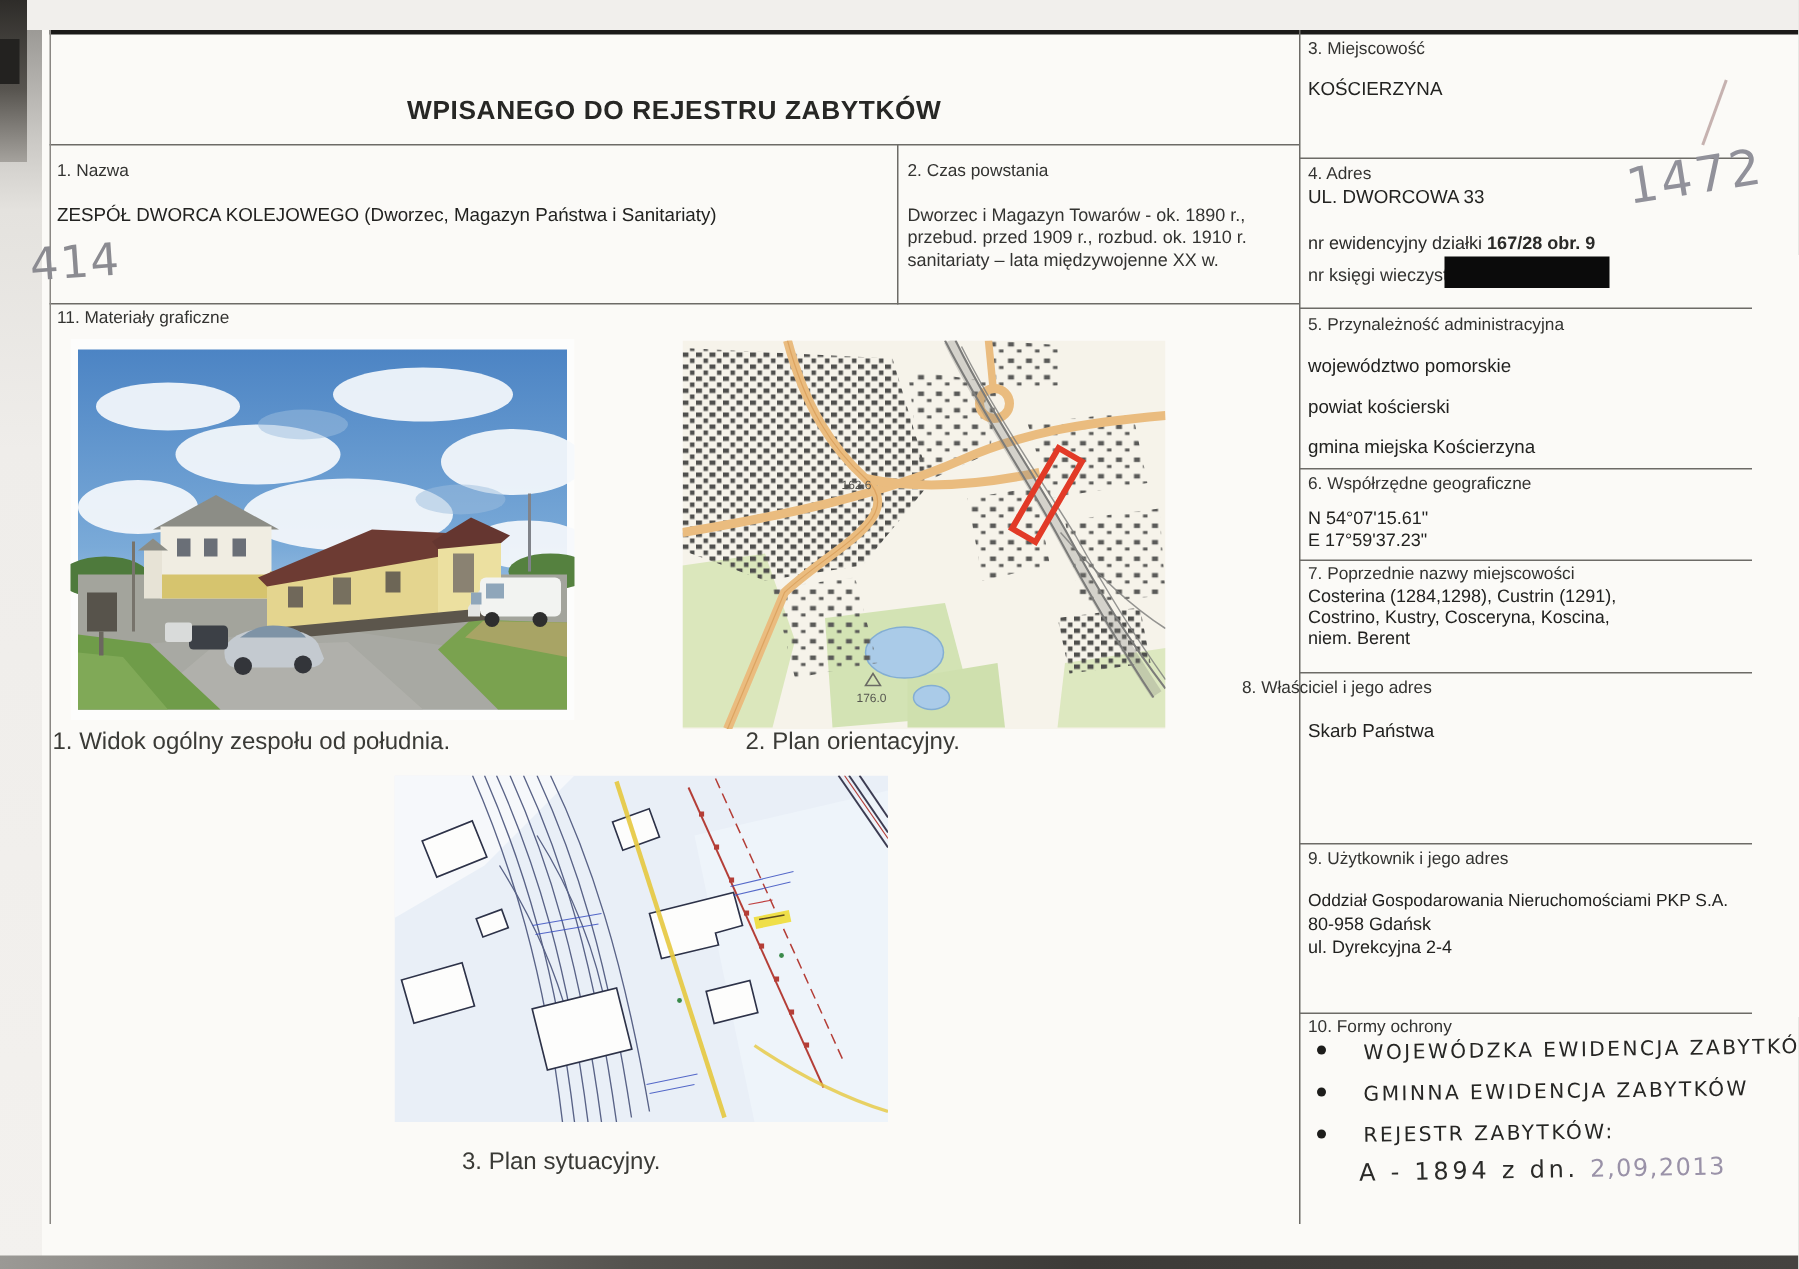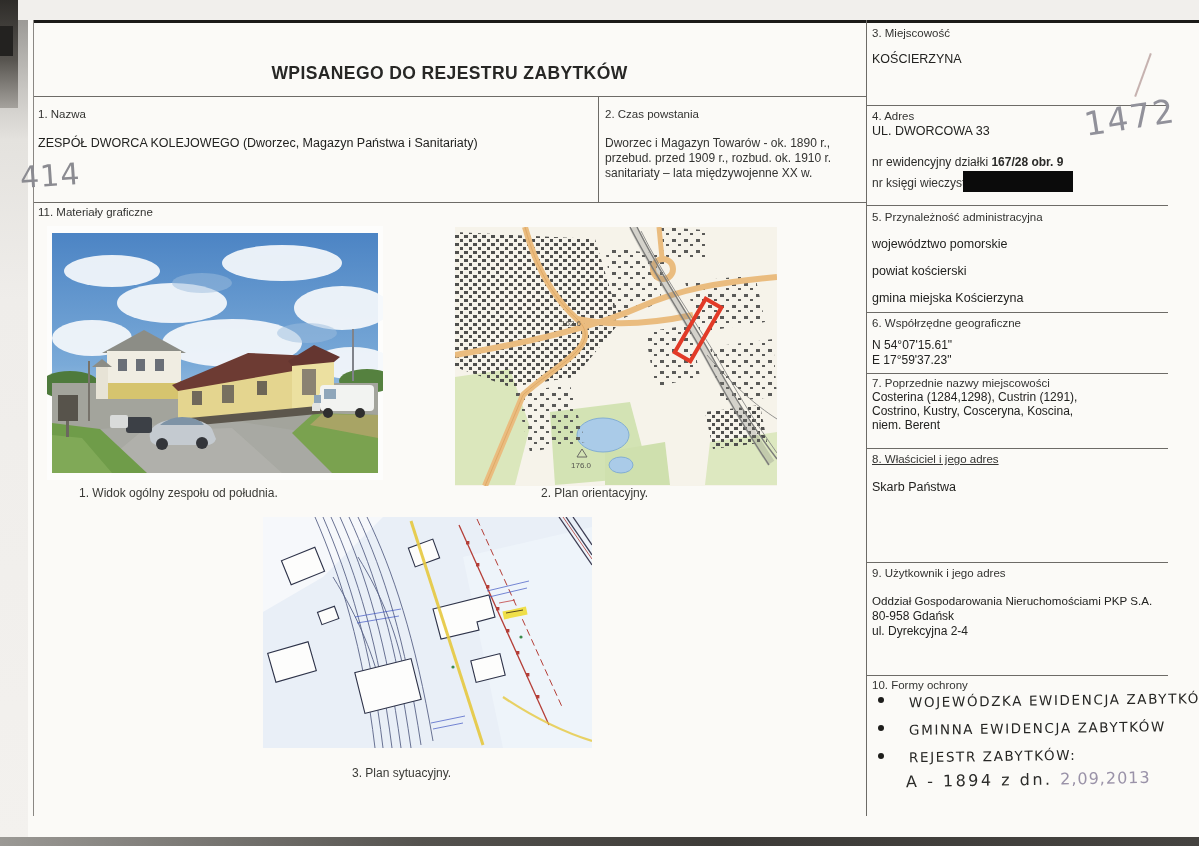--- a/index.html
+++ b/index.html
@@ -19,21 +19,21 @@
   .topline{left:33px;top:20px;width:1166px;height:3px;background:#1b1a18;}
   .vline{width:1px;}
   
   .lbl{position:absolute;font-size:11.5px;color:#333331;}
   .val{position:absolute;font-weight:normal;font-size:12.5px;color:#222220;}
   .small{font-size:12px;}
   .title1{position:absolute;left:33px;top:36px;width:833px;text-align:center;
           font-weight:bold;font-size:21px;letter-spacing:.5px;color:#272725;}
   .title2{position:absolute;left:33px;top:63px;width:833px;text-align:center;
           font-weight:bold;font-size:17.5px;letter-spacing:.4px;color:#272725;}
-  .caption{position:absolute;font-size:12px;color:#3a3a36;margin-left:44px;}
+  .caption{position:absolute;font-size:16px;color:#3a3a36;}
   .redact{position:absolute;left:963px;top:171px;width:110px;height:21px;background:#0b0b0b;}
   
   .hw{font-family:"DejaVu Sans", sans-serif;color:#262624;letter-spacing:1.6px;
       font-size:13.5px;transform:rotate(-.8deg);white-space:nowrap;}
   .hw-row{position:absolute;left:878px;display:flex;align-items:center;gap:25px;}
   .dot{width:6px;height:6px;border-radius:50%;background:#1d1d1b;flex:none;}
   .hw-reg{position:absolute;left:906px;top:770px;font-family:"DejaVu Sans", sans-serif;
       font-size:16px;letter-spacing:2.5px;color:#2b2b29;transform:rotate(-1deg);white-space:nowrap;}
   .pencil-date{color:#9a92a8;letter-spacing:1px;}
   .pencil{position:absolute;font-family:"DejaVu Sans", sans-serif;color:#8b8b91;}
@@ -99,21 +99,21 @@
 
   <div class="lbl" style="left:872px;top:317px;">6. Współrzędne geograficzne</div>
   <div class="val" style="left:872px;top:338px;font-size:12px;">N 54°07'15.61"</div>
   <div class="val" style="left:872px;top:353px;font-size:12px;">E 17°59'37.23"</div>
 
   <div class="lbl" style="left:872px;top:377px;">7. Poprzednie nazwy miejscowości</div>
   <div class="val" style="left:872px;top:390px;font-size:12px;">Costerina (1284,1298), Custrin (1291),</div>
   <div class="val" style="left:872px;top:404px;font-size:12px;">Costrino, Kustry, Cosceryna, Koscina,</div>
   <div class="val" style="left:872px;top:418px;font-size:12px;">niem. Berent</div>
 
-  <div class="lbl" style="left:872px;top:453px;text-decoration:underline;">8. Właściciel i jego adres</div>
+  <div class="lbl" style="left:828px;top:453px;">8. Właściciel i jego adres</div>
   <div class="val" style="left:872px;top:480px;">Skarb Państwa</div>
 
   <div class="lbl" style="left:872px;top:567px;">9. Użytkownik i jego adres</div>
   <div class="val" style="left:872px;top:594px;font-size:11.6px;white-space:nowrap;">Oddział Gospodarowania Nieruchomościami PKP S.A.</div>
   <div class="val" style="left:872px;top:609px;font-size:12px;">80-958 Gdańsk</div>
   <div class="val" style="left:872px;top:624px;font-size:12px;">ul. Dyrekcyjna 2-4</div>
 
   <div class="lbl" style="left:872px;top:679px;">10. Formy ochrony</div>
   <div class="hw-row" style="top:692px;">
     <span class="dot"></span>

